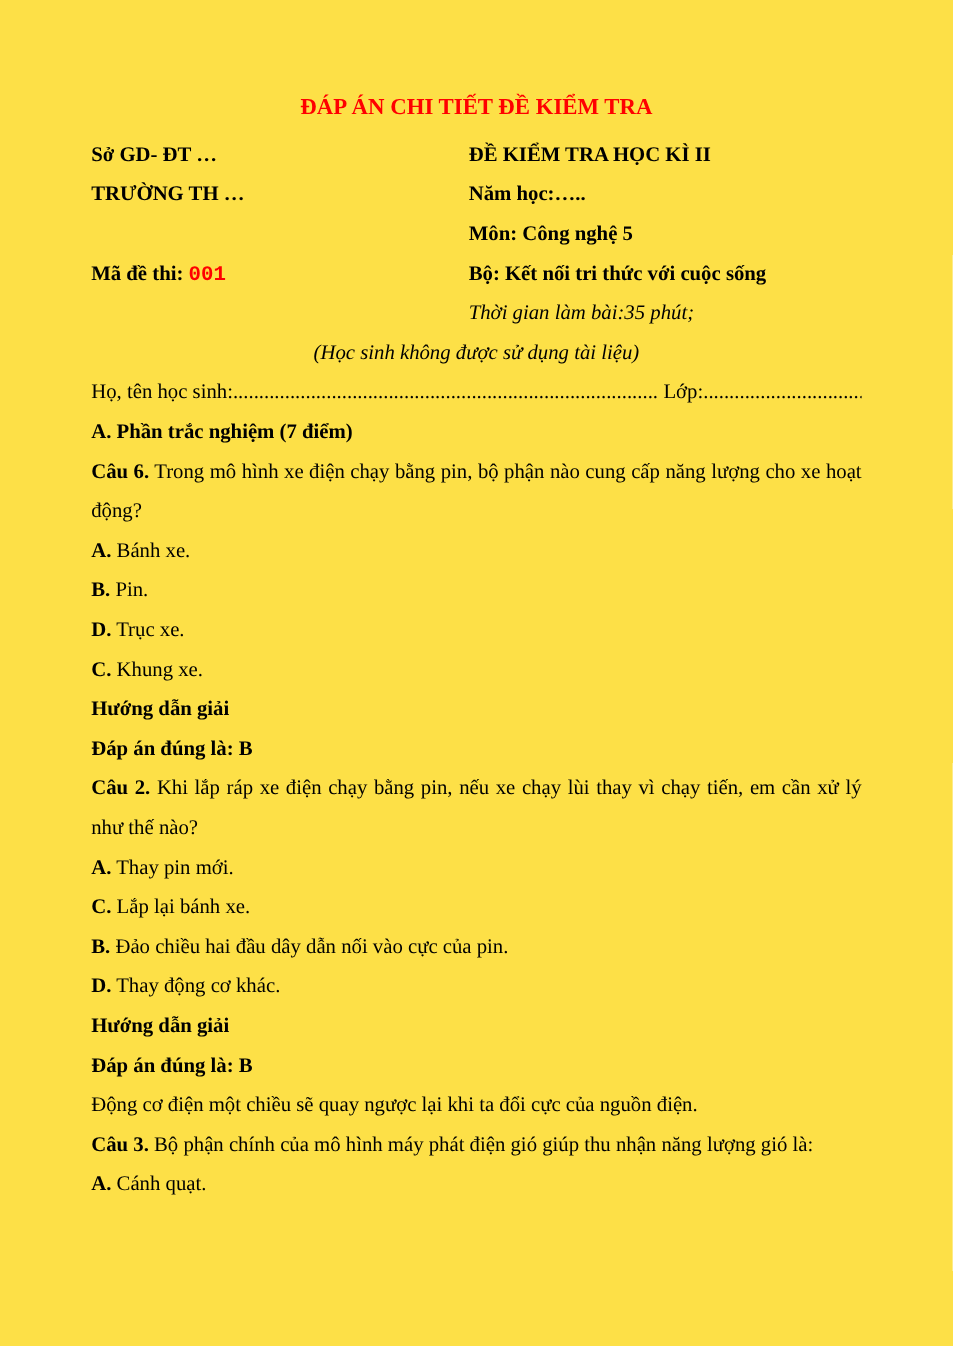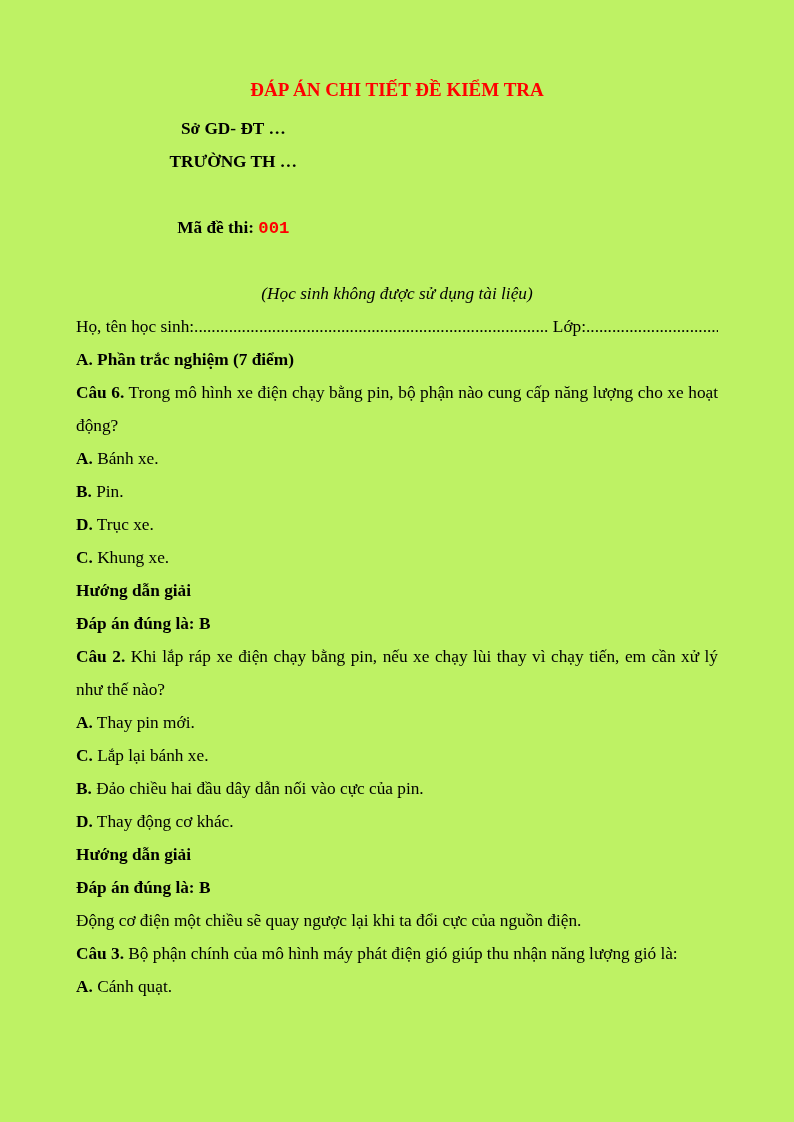--- a/index.html
+++ b/index.html
@@ -1,42 +1,41 @@
 <!DOCTYPE html>
 <html lang="vi"><head>
 <meta charset="utf-8">
 <style>
   html,body{margin:0;padding:0;background:#ffffff;}
   .page{
     position:relative;
     width:794px;height:1122px;
     box-sizing:border-box;
     padding:78px 76px 30px 76px;
-    background:#bef264;
+    background:#fde047;
     font-family:"Liberation Serif","DejaVu Serif",serif;
     font-size:17.3px;
     color:#000000;
     overflow:hidden;
   }
   .b{font-weight:bold;}
   .i{font-style:italic;}
   .red{color:#ff0000;font-family:Liberation Mono, monospace;}
   .doc-title{
     text-align:center;
     font-weight:bold;
     color:#ff0000;
     font-size:19px;
     line-height:24px;
     margin-bottom:10px;
   }
   .header{display:flex;width:100%;}
   .header-col-left{width:49%;}
   .header-col-right{width:51%;}
   .hline{
-    text-align:center;
     line-height:33px;
     height:33px;
     font-size:17.3px;
     white-space:nowrap;
   }
   .note-line{
     text-align:center;
     font-style:italic;
     line-height:33px;
     height:33px;
@@ -65,20 +64,27 @@
   <div class="doc-title">ĐÁP ÁN CHI TIẾT ĐỀ KIỂM TRA</div>
 
   <div class="header">
     <div class="header-col-left" id="header-left">
         <div class="hline"><span class="b">Sở GD- ĐT …</span></div>
         <div class="hline"><span class="b">TRƯỜNG TH …</span></div>
         <div class="hline">&nbsp;</div>
         <div class="hline"><span class="b">Mã đề thi: </span><span class="b red">001</span></div>
         <div class="hline">&nbsp;</div>
       </div>
+    <div class="header-col-right" id="header-right">
+        <div class="hline"><span class="b">ĐỀ KIỂM TRA HỌC KÌ II</span></div>
+        <div class="hline"><span class="b">Năm học:…..</span></div>
+        <div class="hline"><span class="b">Môn: Công nghệ 5</span></div>
+        <div class="hline"><span class="b">Bộ: Kết nối tri thức với cuộc sống</span></div>
+        <div class="hline"><span class="i">Thời gian làm bài:35 phút;</span></div>
+      </div>
   </div>
 
   <div class="note-line">(Học sinh không được sử dụng tài liệu)</div>
 
   <div class="student-line">
     <span class="student-label">Họ, tên học sinh:</span>
     <span class="dotfill">....................................................................................................................</span>
     <span class="class-label"> Lớp: </span>
     <span class="dotfill2">.............................................</span>
   </div>

